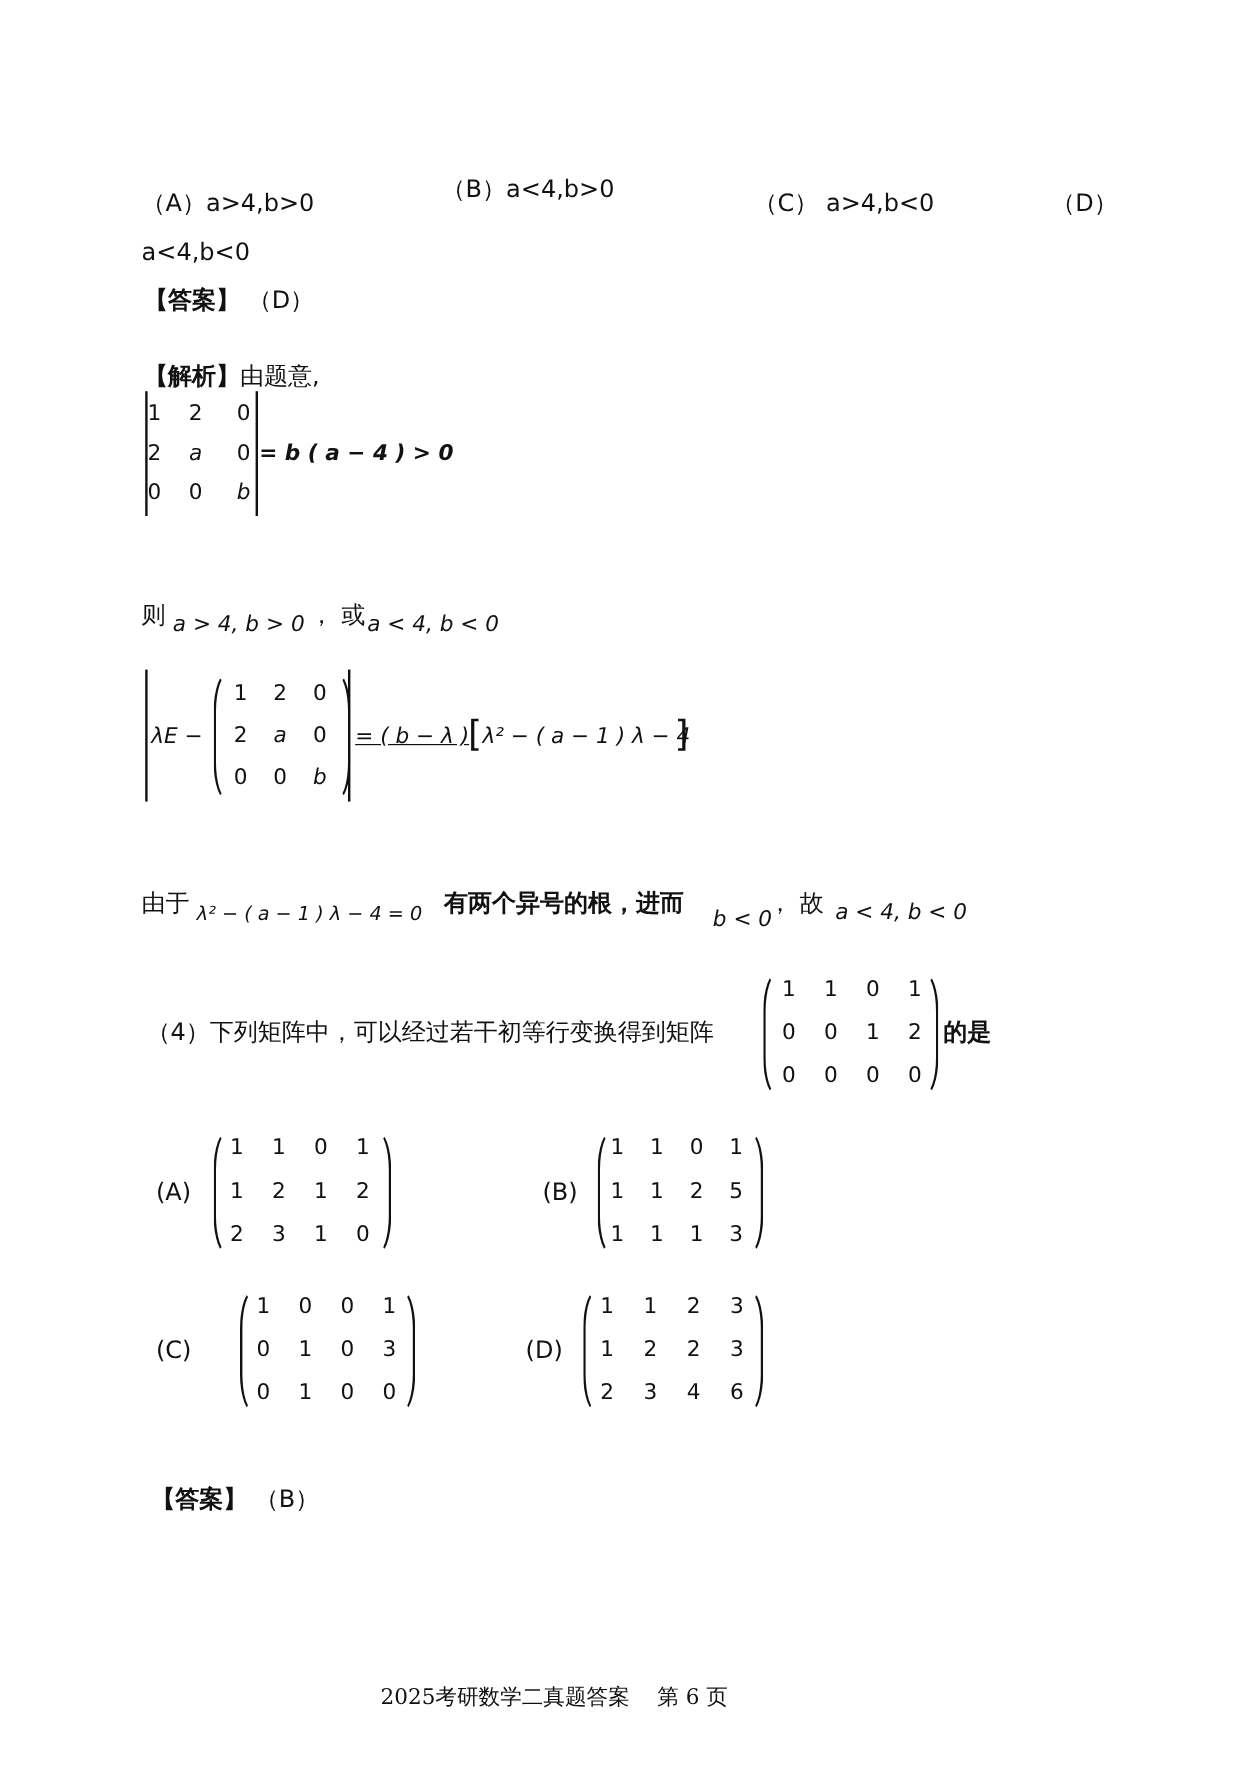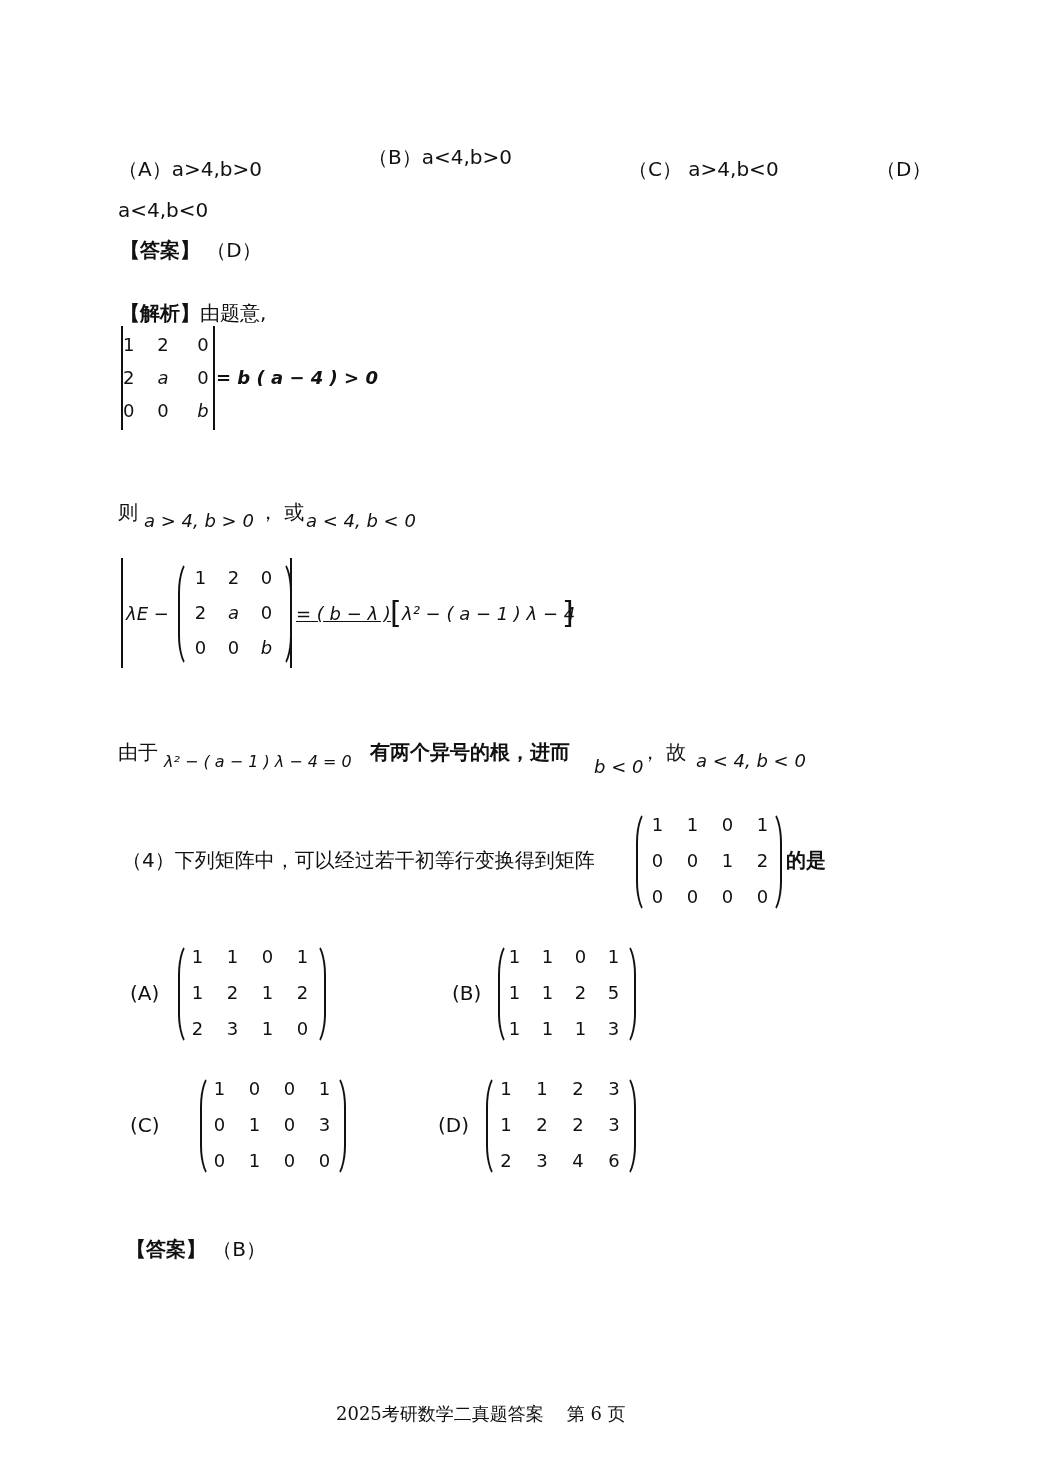--- a/index.html
+++ b/index.html
@@ -175,15 +175,15 @@
     <span>3</span>
     <span>4</span>
     <span>6</span>
 </div>
 <div class="paren pr" style="left:624px;top:1074px;width:10px;height:100px;"></div>
 
 <div class="abs txt" style="left:126px;top:1237px;">
   <span class="bold">【答案】</span>&nbsp;<span>（B）</span>
 </div>
 
-<div class="abs footer" style="left:336px;top:1402px;text-align:right;">
+<div class="abs footer" style="left:317px;top:1402px;text-align:right;">
   <span>2025考研数学二真题答案</span>&nbsp;&nbsp;&nbsp;&nbsp;<span>第 6 页</span>
 </div>
 
 </body></html>

